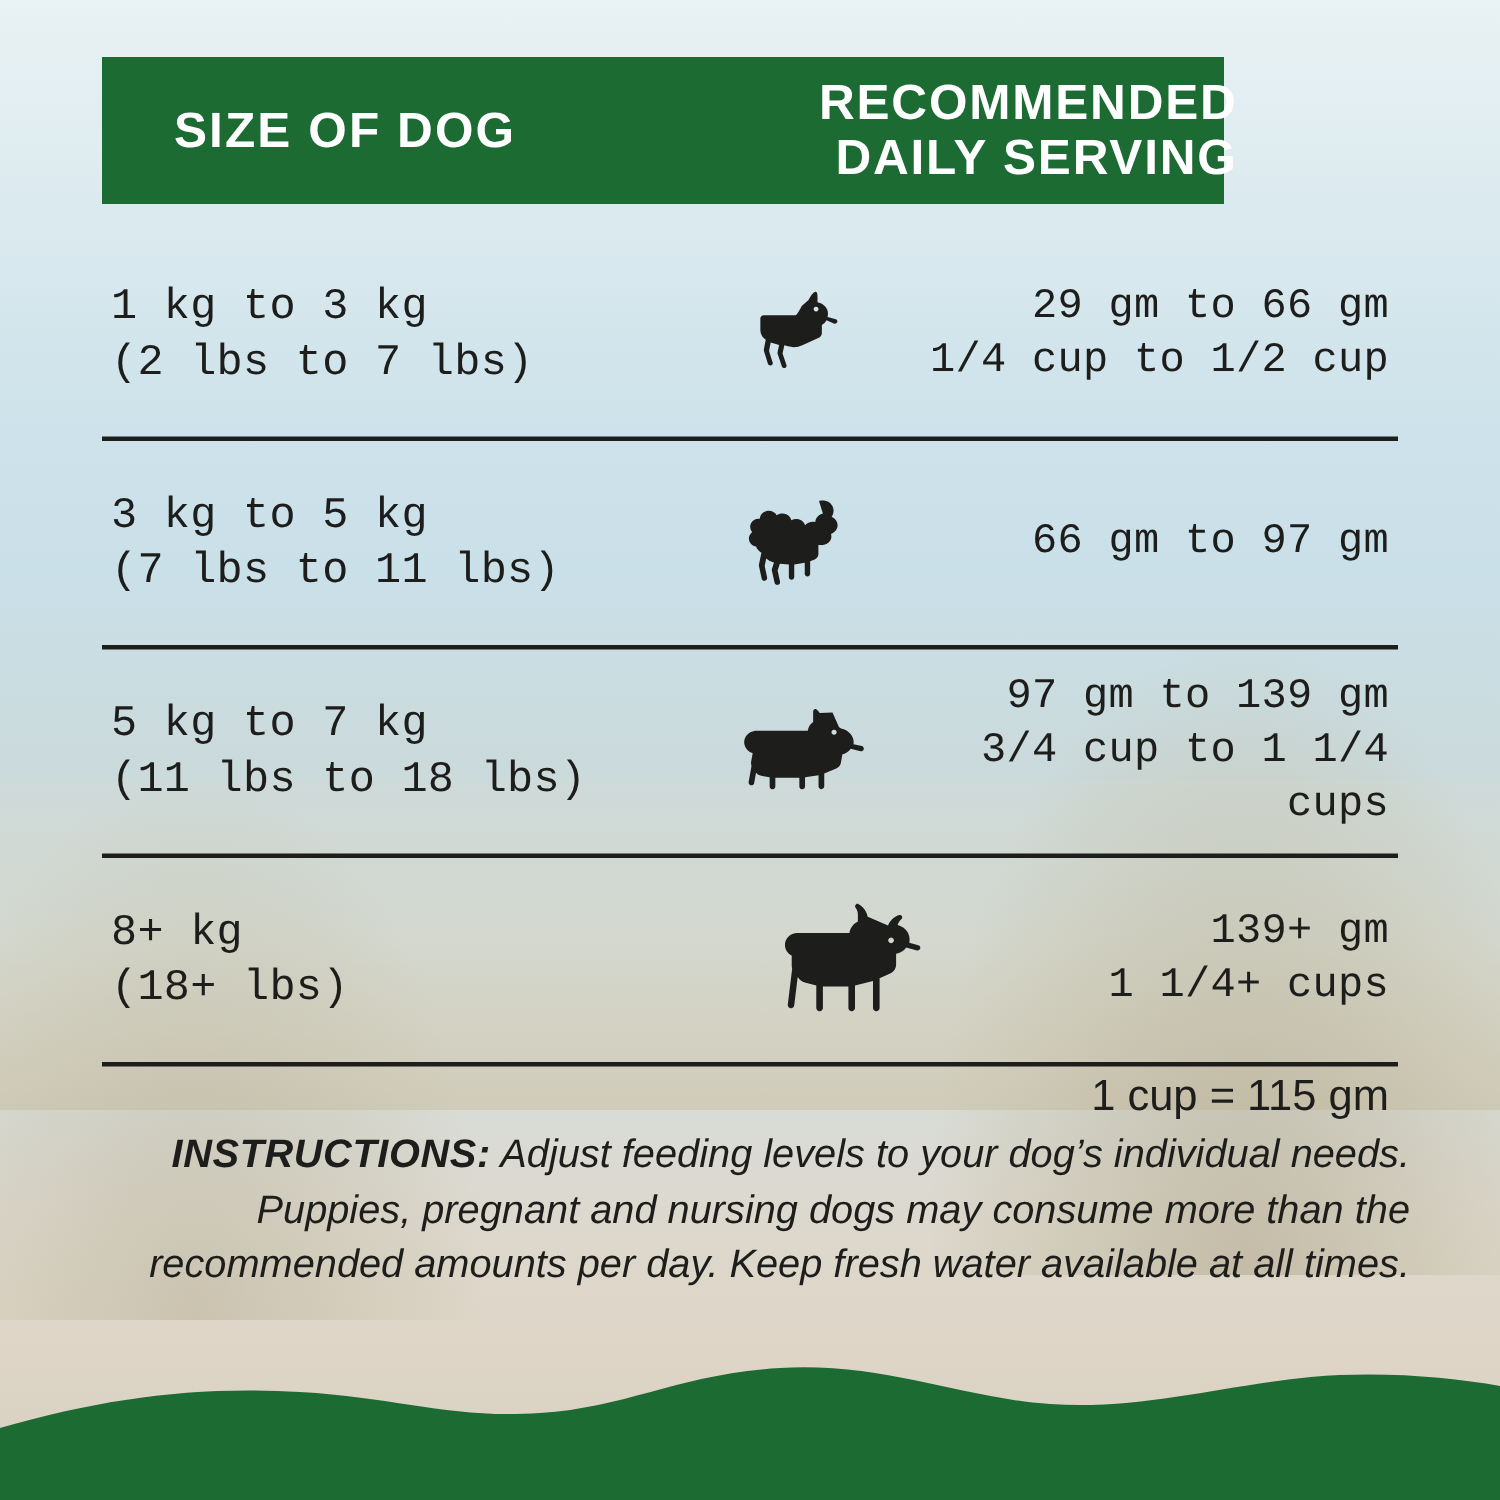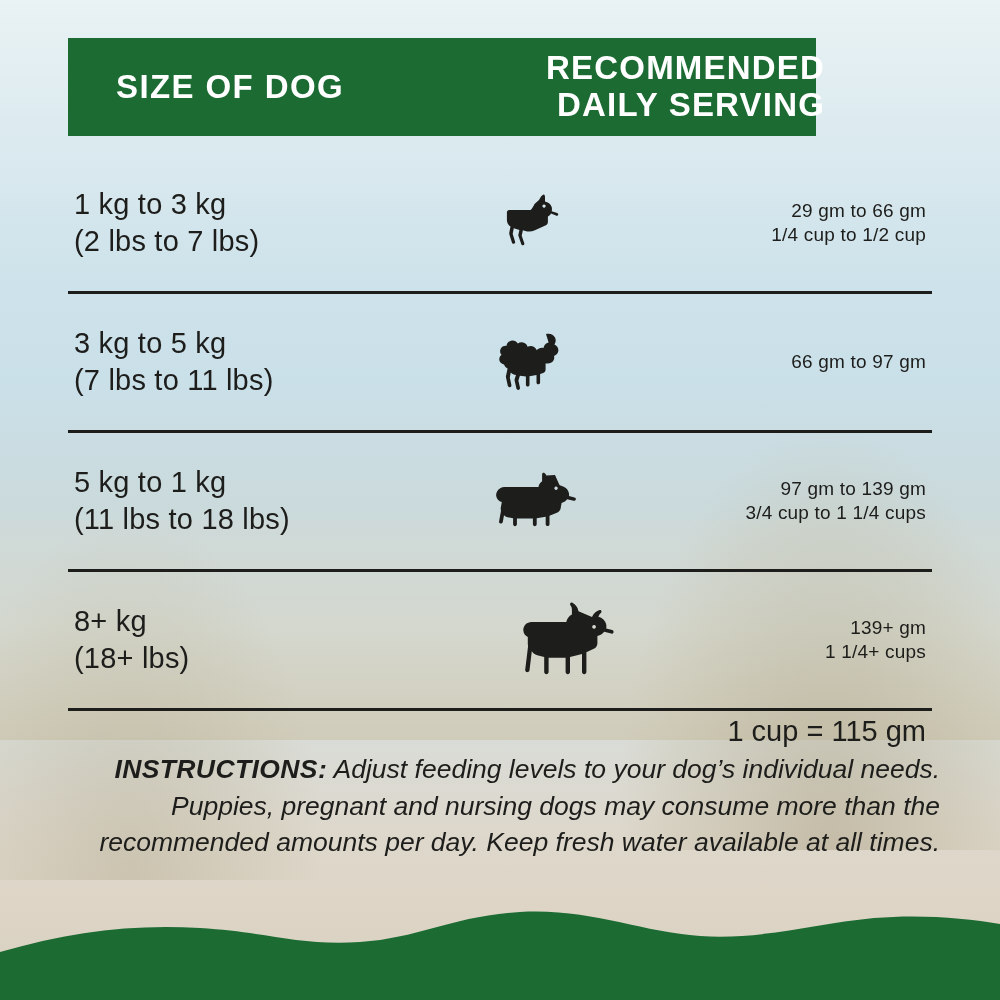--- a/index.html
+++ b/index.html
@@ -109,20 +109,21 @@
     left: 68px;
     top: 155px;
     width: 864px;
   }
   .row {
     position: relative;
     display: flex;
     align-items: center;
     height: 136px;
     border-bottom: 3px solid #1d1d1b;
+    font-family: Liberation Mono, monospace;
   }
   .row:last-of-type { border-bottom: 3px solid #1d1d1b; gap: 36px; }
 
   .cell-size {
     flex: 0 0 380px;
     padding-left: 6px;
     color: #1d1d1b;
     font-size: 29px;
     line-height: 1.28;
     letter-spacing: 0.2px;
@@ -132,21 +133,21 @@
     display: flex;
     align-items: center;
     justify-content: center;
   }
   .cell-icon svg { display: block; }
   .cell-serving {
     flex: 1 1 auto;
     text-align: right;
     padding-right: 6px;
     color: #1d1d1b;
-    font-size: 19px;
+    font-size: 28px;
     line-height: 1.28;
     letter-spacing: 0.2px;
   }
 
   .conversion {
     position: absolute;
     left: 68px;
     top: 715px;
     width: 864px;
     text-align: right;
@@ -225,21 +226,21 @@
             <path fill="#1d1d1b" d="M61,6 c4,-1 7.5,0.5 9,3.5 c1.2,2.4 0.8,5 -0.6,7 c2.4,1.1 4,3.2 4,5.7 c0,2.6 -1.8,4.8 -4.4,5.8 c0.5,1.6 0.3,3.3 -0.7,4.7 c-1.3,1.9 -3.7,2.9 -6.2,2.7 l-1.5,0 l0,6 c0,1.6 -1,3 -2.5,3.6 l-3,1.1 l0,8.4 c0,1 -0.8,1.8 -1.8,1.8 c-1,0 -1.8,-0.8 -1.8,-1.8 l0,-7.4 l-7,1.2 l0,8.4 c0,1 -0.8,1.8 -1.8,1.8 c-1,0 -1.8,-0.8 -1.8,-1.8 l0,-8.3 l-6,-0.6 l-1.5,4.6 l1.6,7.3 c0.2,1 -0.4,2 -1.4,2.2 c-1,0.2 -2,-0.4 -2.2,-1.4 l-1.8,-8 c-0.1,-0.5 -0.1,-1 0.1,-1.5 l1.3,-4 c-2,-0.4 -3.8,-1.3 -5.2,-2.6 l-1,5 l1.6,7.6 c0.2,1 -0.4,2 -1.4,2.2 c-1,0.2 -2,-0.4 -2.2,-1.4 l-1.8,-8.3 c-0.1,-0.5 -0.1,-0.9 0,-1.4 l1.6,-7.6 c-1.6,-0.9 -2.9,-2.3 -3.6,-4.1 c-1.9,-0.3 -3.5,-1.5 -4.3,-3.2 c-1,-2.3 -0.2,-4.9 1.8,-6.5 c-1.4,-1.6 -1.8,-3.8 -0.9,-5.7 c1,-2.2 3.4,-3.4 5.9,-3.1 c0.2,-2.5 2,-4.6 4.6,-5.2 c2.7,-0.6 5.4,0.6 6.7,2.8 c1.9,-1.4 4.5,-1.6 6.7,-0.5 c1.6,0.8 2.7,2.2 3.1,3.8 c2,-1.1 4.5,-1.1 6.5,0.1 c1.3,0.8 2.2,2 2.6,3.3 c1.6,-1.9 4.2,-2.8 6.8,-2.2 c0.3,-2.6 2.2,-4.9 5.1,-5.6 z"></path>
           </svg>
         </div>
         <div class="cell-serving">
           <div>66 gm to 97 gm</div>
         </div>
       </div>
 
       <div class="row">
         <div class="cell-size">
-          <div>5 kg to 1 kg</div>
+          <div>5 kg to 7 kg</div>
           <div>(11 lbs to 18 lbs)</div>
         </div>
         <div class="cell-icon">
           <svg width="104" height="62" viewBox="0 0 104 62" aria-hidden="true">
             <path fill="#1d1d1b" d="M78,5 l4,9 c0.4,0.9 1.2,1.6 2.2,1.8 c3.6,0.8 6.3,3.2 7.4,6.2 c0.5,1.4 0.6,2.8 0.4,4.1 l5.5,1.3 c1,0.2 1.6,1.2 1.3,2.2 c-0.3,0.9 -1.2,1.4 -2.1,1.2 l-6.6,-1.6 c-1,1.6 -2.6,2.8 -4.5,3.4 l-1,0.3 l-1,5.6 c-0.3,1.8 -1.5,3.2 -3.1,3.9 l-8,3.3 l0,8.5 c0,1 -0.8,1.9 -1.9,1.9 c-1,0 -1.9,-0.8 -1.9,-1.9 l0,-7.4 l-9,1.4 l0,6.1 c0,1 -0.8,1.9 -1.9,1.9 c-1,0 -1.9,-0.8 -1.9,-1.9 l0,-5.8 l-16,0 l0,5.8 c0,1 -0.8,1.9 -1.9,1.9 c-1,0 -1.9,-0.8 -1.9,-1.9 l0,-6.1 l-5.6,-1 c-1.4,-0.3 -2.6,-1 -3.5,-2 l-1.2,6.8 c-0.2,1 -1.2,1.7 -2.2,1.5 c-1,-0.2 -1.7,-1.2 -1.5,-2.2 l1.9,-10.6 c-0.3,-1 -0.4,-2.1 -0.2,-3.2 l1,-5.4 c-3,-0.9 -5.2,-3.3 -5.6,-6.2 c-0.4,-3.1 1.2,-6.1 4,-7.7 c1.3,-0.7 2.8,-1.1 4.3,-1.1 l34,0 c0.3,-2.3 1.6,-4.4 3.6,-5.8 l0,-6.8 c0,-1.8 1.3,-2.2 2.3,-1.5 c0.8,0.5 1.5,1.4 2,2.4 z M79,16.5 a1.7,1.7 0 1,0 0.1,0 z"></path>
           </svg>
         </div>
         <div class="cell-serving">
           <div>97 gm to 139 gm</div>
           <div>3/4 cup to 1 1/4 cups</div>

